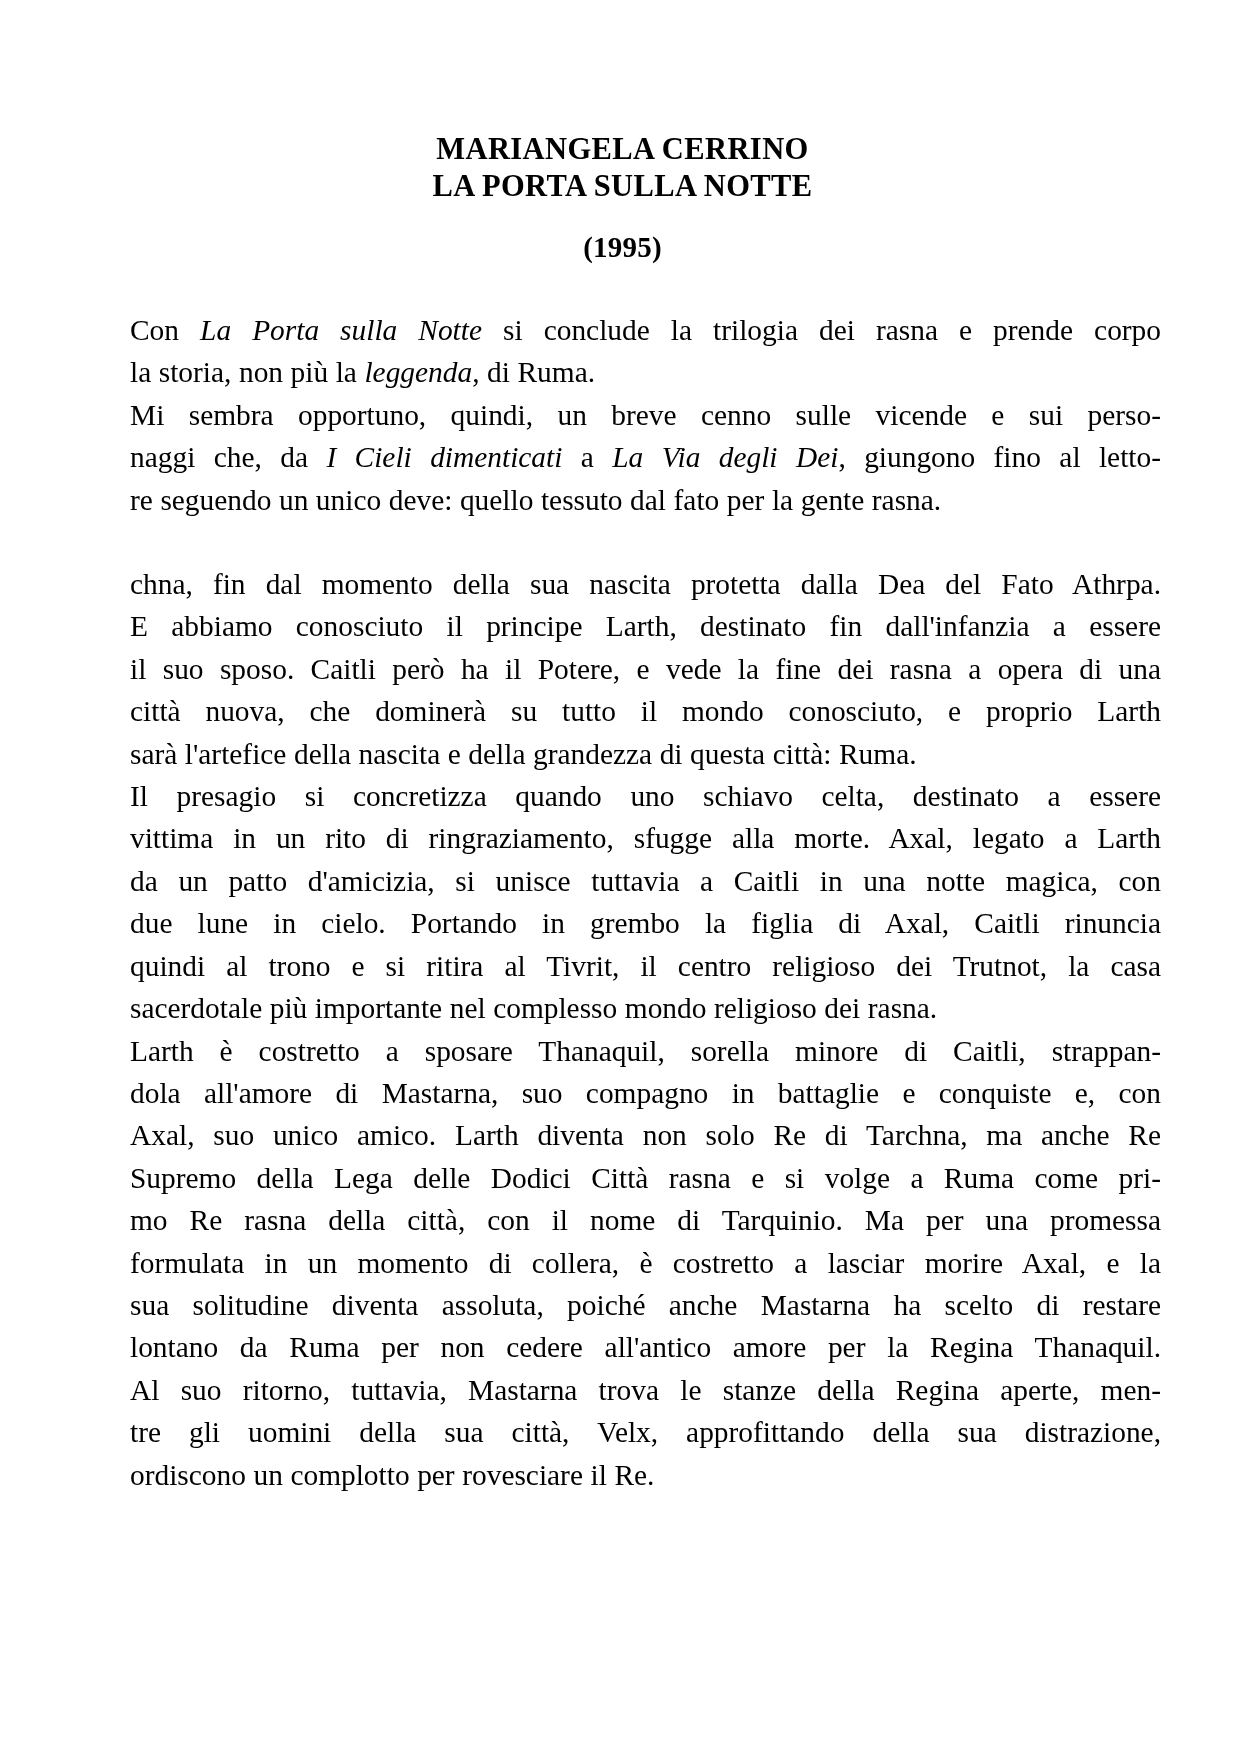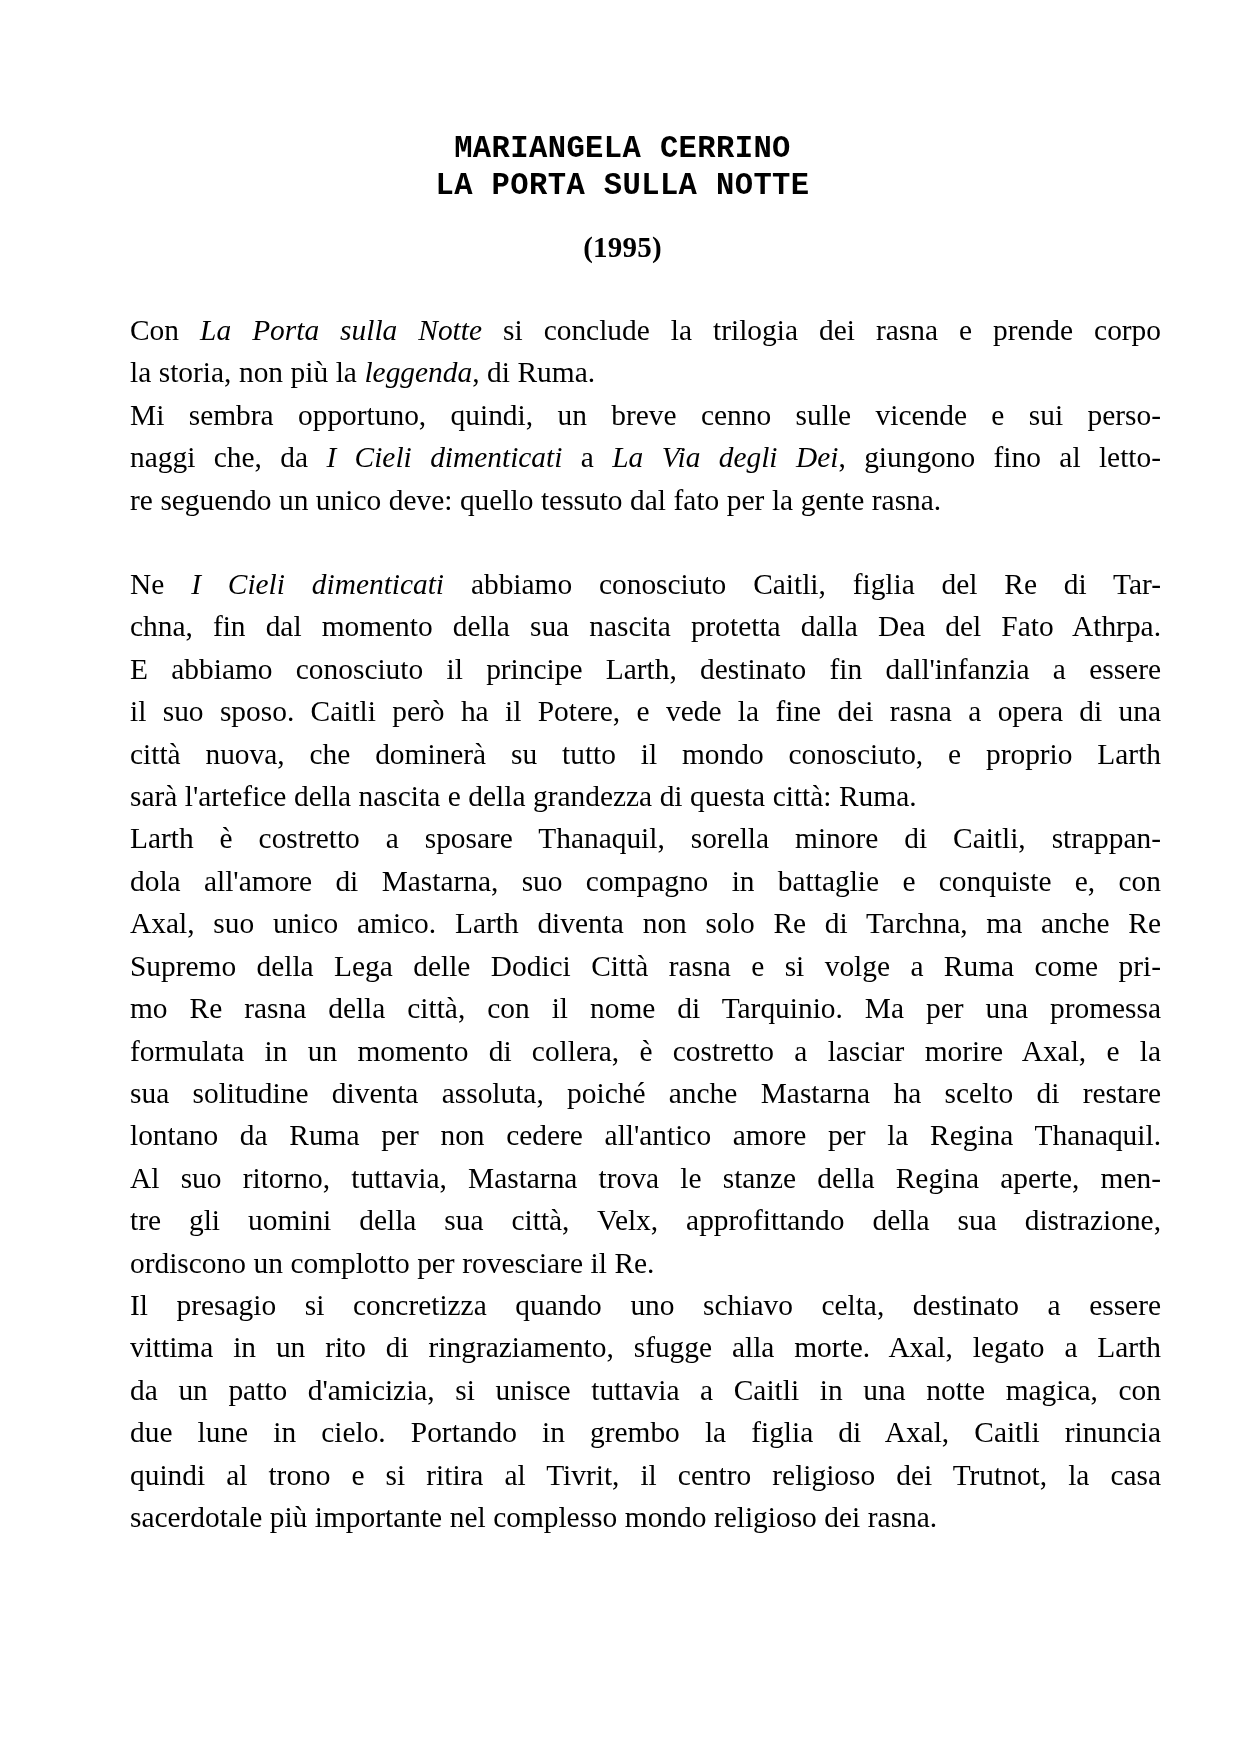--- a/index.html
+++ b/index.html
@@ -30,21 +30,20 @@
     font-weight: bold;
     font-size: 30.5px;
     line-height: 37px;
     letter-spacing: 0.4px;
     margin: 0;
     padding-top: 131px;
   }
   .title-line {
     display: block;
     white-space: nowrap;
-    font-family: Liberation Mono, monospace;
   }
   .title-year {
     display: block;
     font-size: 29px;
     letter-spacing: 0.2px;
     margin-top: 24px;
   }
   .body-text {
     margin: 4px;
     padding-top: 39px;
@@ -95,44 +94,43 @@
         <p class="para">
           <span class="line first"><span>Con </span><span class="it">La Porta sulla Notte</span><span> si conclude la trilogia dei rasna e prende corpo</span></span>
           <span class="line ragged"><span>la storia, non più la </span><span class="it">leggenda</span><span>, di Ruma.</span></span>
         </p>
         <p class="para">
           <span class="line first"><span>Mi sembra opportuno, quindi, un breve cenno sulle vicende e sui perso-</span></span>
           <span class="line"><span>naggi che, da </span><span class="it">I Cieli dimenticati</span><span> a </span><span class="it">La Via degli Dei</span><span>, giungono fino al letto-</span></span>
           <span class="line ragged"><span>re seguendo un unico deve: quello tessuto dal fato per la gente rasna.</span></span>
         </p>
         <p class="para gap-before">
-          <span class="line first"><span>Ne </span><span class="it">I Cieli dimenticati</span><span> abbiamo conosciuto Caitli, figlia del Re di Tar-</span></span>
           <span class="line"><span>chna, fin dal momento della sua nascita protetta dalla Dea del Fato Athrpa.</span></span>
           <span class="line"><span>E abbiamo conosciuto il principe Larth, destinato fin dall'infanzia a essere</span></span>
           <span class="line"><span>il suo sposo. Caitli però ha il Potere, e vede la fine dei rasna a opera di una</span></span>
           <span class="line"><span>città nuova, che dominerà su tutto il mondo conosciuto, e proprio Larth</span></span>
           <span class="line ragged"><span>sarà l'artefice della nascita e della grandezza di questa città: Ruma.</span></span>
+        </p>
+        <p class="para">
+          <span class="line first"><span>Il presagio si concretizza quando uno schiavo celta, destinato a essere</span></span>
+          <span class="line"><span>vittima in un rito di ringraziamento, sfugge alla morte. Axal, legato a Larth</span></span>
+          <span class="line"><span>da un patto d'amicizia, si unisce tuttavia a Caitli in una notte magica, con</span></span>
+          <span class="line"><span>due lune in cielo. Portando in grembo la figlia di Axal, Caitli rinuncia</span></span>
+          <span class="line"><span>quindi al trono e si ritira al Tivrit, il centro religioso dei Trutnot, la casa</span></span>
+          <span class="line ragged"><span>sacerdotale più importante nel complesso mondo religioso dei rasna.</span></span>
         </p>
         <p class="para">
           <span class="line first"><span>Larth è costretto a sposare Thanaquil, sorella minore di Caitli, strappan-</span></span>
           <span class="line"><span>dola all'amore di Mastarna, suo compagno in battaglie e conquiste e, con</span></span>
           <span class="line"><span>Axal, suo unico amico. Larth diventa non solo Re di Tarchna, ma anche Re</span></span>
           <span class="line"><span>Supremo della Lega delle Dodici Città rasna e si volge a Ruma come pri-</span></span>
           <span class="line"><span>mo Re rasna della città, con il nome di Tarquinio. Ma per una promessa</span></span>
           <span class="line"><span>formulata in un momento di collera, è costretto a lasciar morire Axal, e la</span></span>
           <span class="line"><span>sua solitudine diventa assoluta, poiché anche Mastarna ha scelto di restare</span></span>
           <span class="line"><span>lontano da Ruma per non cedere all'antico amore per la Regina Thanaquil.</span></span>
           <span class="line"><span>Al suo ritorno, tuttavia, Mastarna trova le stanze della Regina aperte, men-</span></span>
           <span class="line"><span>tre gli uomini della sua città, Velx, approfittando della sua distrazione,</span></span>
           <span class="line ragged"><span>ordiscono un complotto per rovesciare il Re.</span></span>
         </p>
-        <p class="para">
-          <span class="line first"><span>Il presagio si concretizza quando uno schiavo celta, destinato a essere</span></span>
-          <span class="line"><span>vittima in un rito di ringraziamento, sfugge alla morte. Axal, legato a Larth</span></span>
-          <span class="line"><span>da un patto d'amicizia, si unisce tuttavia a Caitli in una notte magica, con</span></span>
-          <span class="line"><span>due lune in cielo. Portando in grembo la figlia di Axal, Caitli rinuncia</span></span>
-          <span class="line"><span>quindi al trono e si ritira al Tivrit, il centro religioso dei Trutnot, la casa</span></span>
-          <span class="line ragged"><span>sacerdotale più importante nel complesso mondo religioso dei rasna.</span></span>
-        </p>
       </div>
 
   </div>
 </div>
 
 </body></html>

